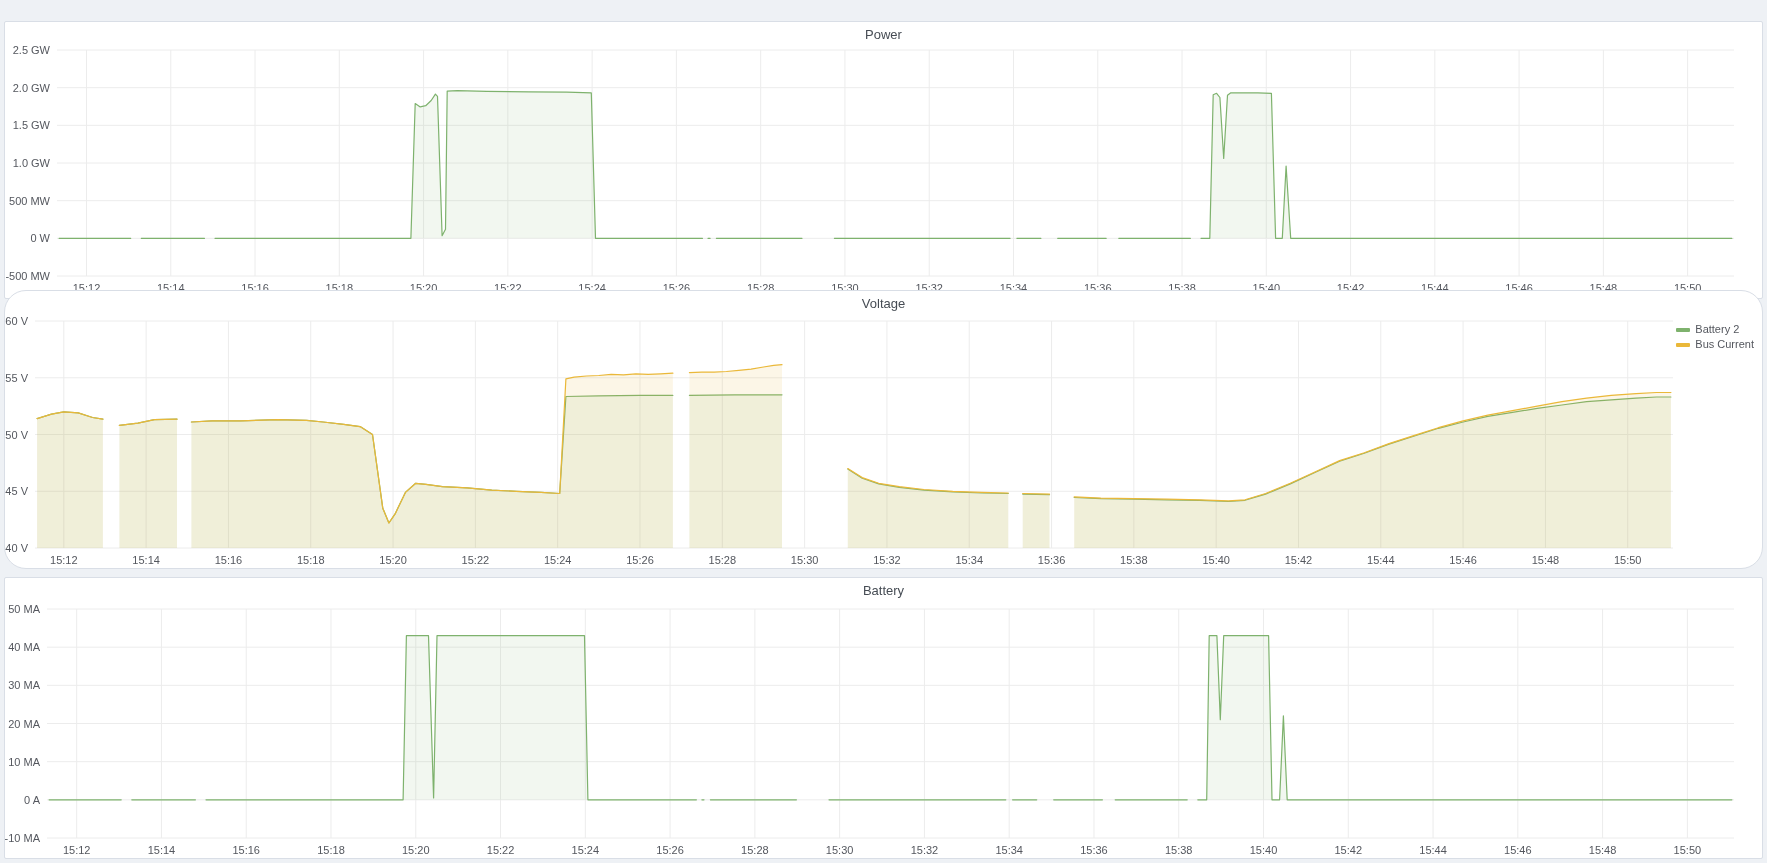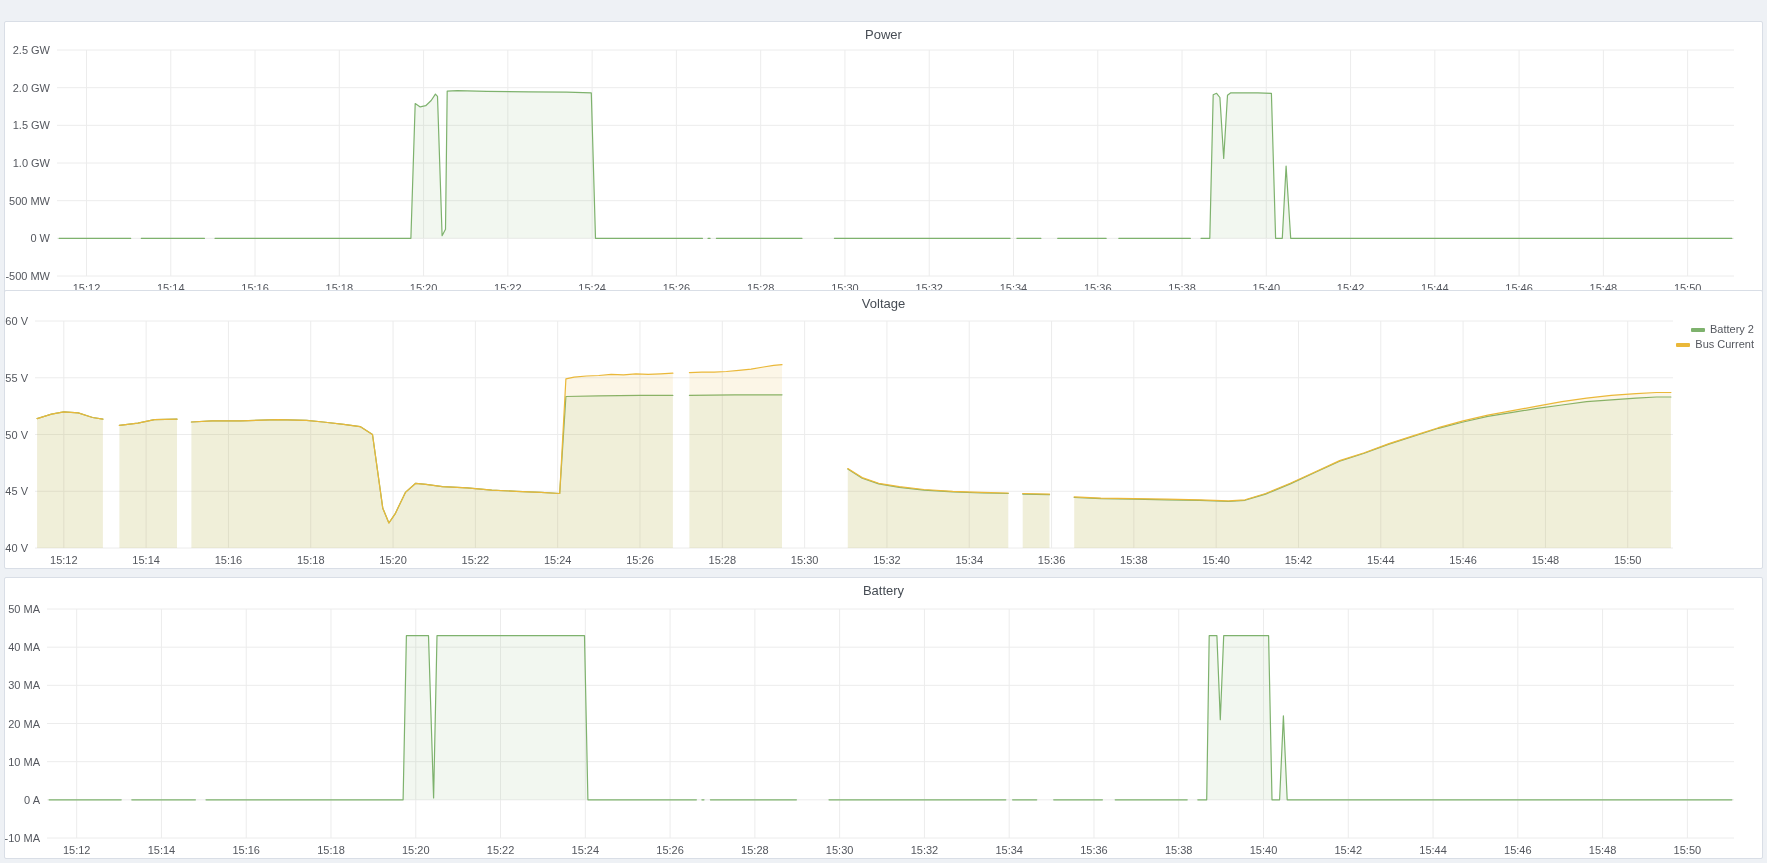--- a/index.html
+++ b/index.html
@@ -6,21 +6,21 @@
   html,body { width:1767px; height:863px; overflow:hidden;
               font-family:"Liberation Sans", sans-serif; background:#eef1f5; }
   .panel { position:absolute; left:4px; right:4px; background:#ffffff;
            border:1px solid #d9dee6; border-radius:2px; }
   .panel-title { position:absolute; top:5px; left:0; right:0; text-align:center;
                  font-size:13px; font-weight:500; color:#464c54; cursor:pointer; }
   .chart-svg { position:absolute; top:0; left:0; }
   .legend { position:absolute; top:32px; right:8px; display:flex;
             flex-direction:column; gap:2px; }
   .legend-item { display:flex; align-items:center; gap:5px; cursor:pointer;
-                 font-size:11px; color:#54575e; line-height:13px;justify-content:flex-end; }
+                 font-size:11px; color:#54575e; line-height:13px; }
   .legend-marker { width:14px; height:4px; border-radius:1px; display:inline-block; }
   text { font-family:"Liberation Sans", sans-serif; }
 </style>
 </head>
 <body>
 
 <div class="panel" id="panel-0" style="top:4px; height:278px;margin-top:17px;">
   <div class="panel-title">Power</div>
   <div class="chart-host">
       <svg width="1757" height="276" class="chart-svg">
@@ -95,21 +95,21 @@
         <text x="1261.2939698492464" y="270" text-anchor="middle" font-size="11" fill="#54575e">15:40</text>
         <text x="1345.565326633166" y="270" text-anchor="middle" font-size="11" fill="#54575e">15:42</text>
         <text x="1429.8366834170856" y="270" text-anchor="middle" font-size="11" fill="#54575e">15:44</text>
         <text x="1514.1080402010052" y="270" text-anchor="middle" font-size="11" fill="#54575e">15:46</text>
         <text x="1598.3793969849248" y="270" text-anchor="middle" font-size="11" fill="#54575e">15:48</text>
         <text x="1682.6507537688444" y="270" text-anchor="middle" font-size="11" fill="#54575e">15:50</text>
       </svg>
     </div>
 </div>
 
-<div class="panel" id="panel-1" style="top:290px; height:279px;">
+<div class="panel" id="panel-1" style="top:290px; height:279px;border-radius:22px;">
   <div class="panel-title">Voltage</div>
   <div class="chart-host">
       <svg width="1757" height="277" class="chart-svg">
         <line x1="30" y1="30" x2="1668" y2="30" stroke="#ececec" stroke-width="1"></line>
         <line x1="30" y1="86.75" x2="1668" y2="86.75" stroke="#ececec" stroke-width="1"></line>
         <line x1="30" y1="143.5" x2="1668" y2="143.5" stroke="#ececec" stroke-width="1"></line>
         <line x1="30" y1="200.25" x2="1668" y2="200.25" stroke="#ececec" stroke-width="1"></line>
         <line x1="30" y1="257" x2="1668" y2="257" stroke="#ececec" stroke-width="1"></line>
         <line x1="58.80904522613062" y1="30" x2="58.80904522613062" y2="257" stroke="#ececec" stroke-width="1"></line>
         <line x1="141.12060301507535" y1="30" x2="141.12060301507535" y2="257" stroke="#ececec" stroke-width="1"></line>

